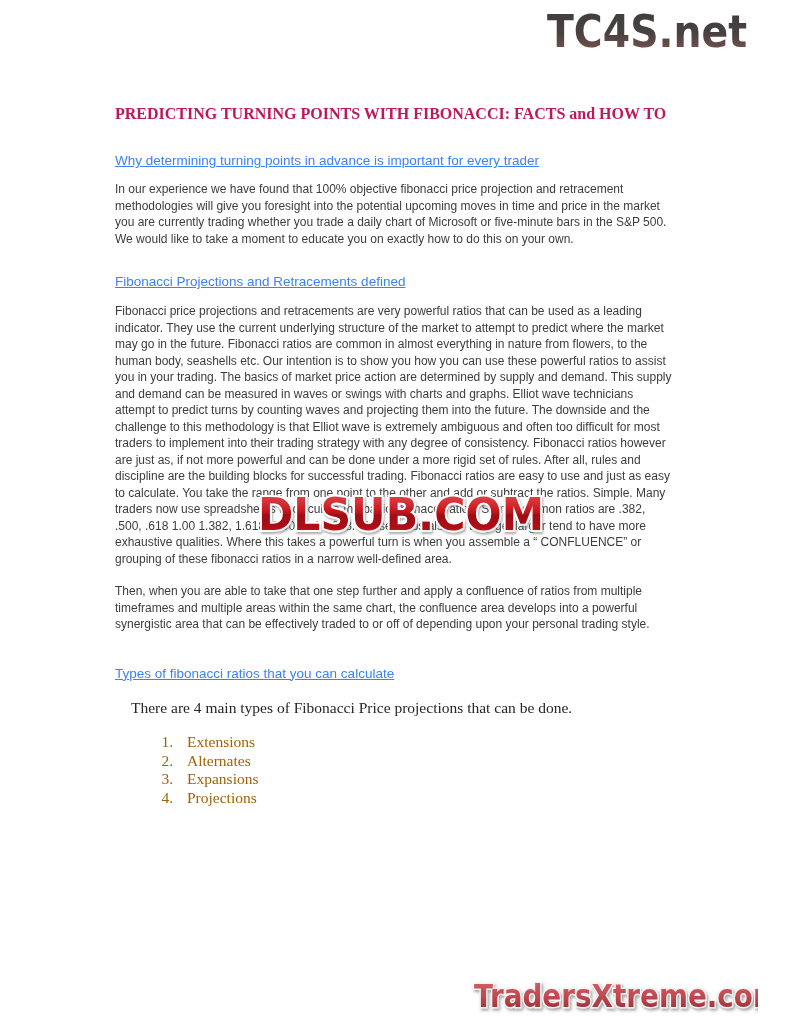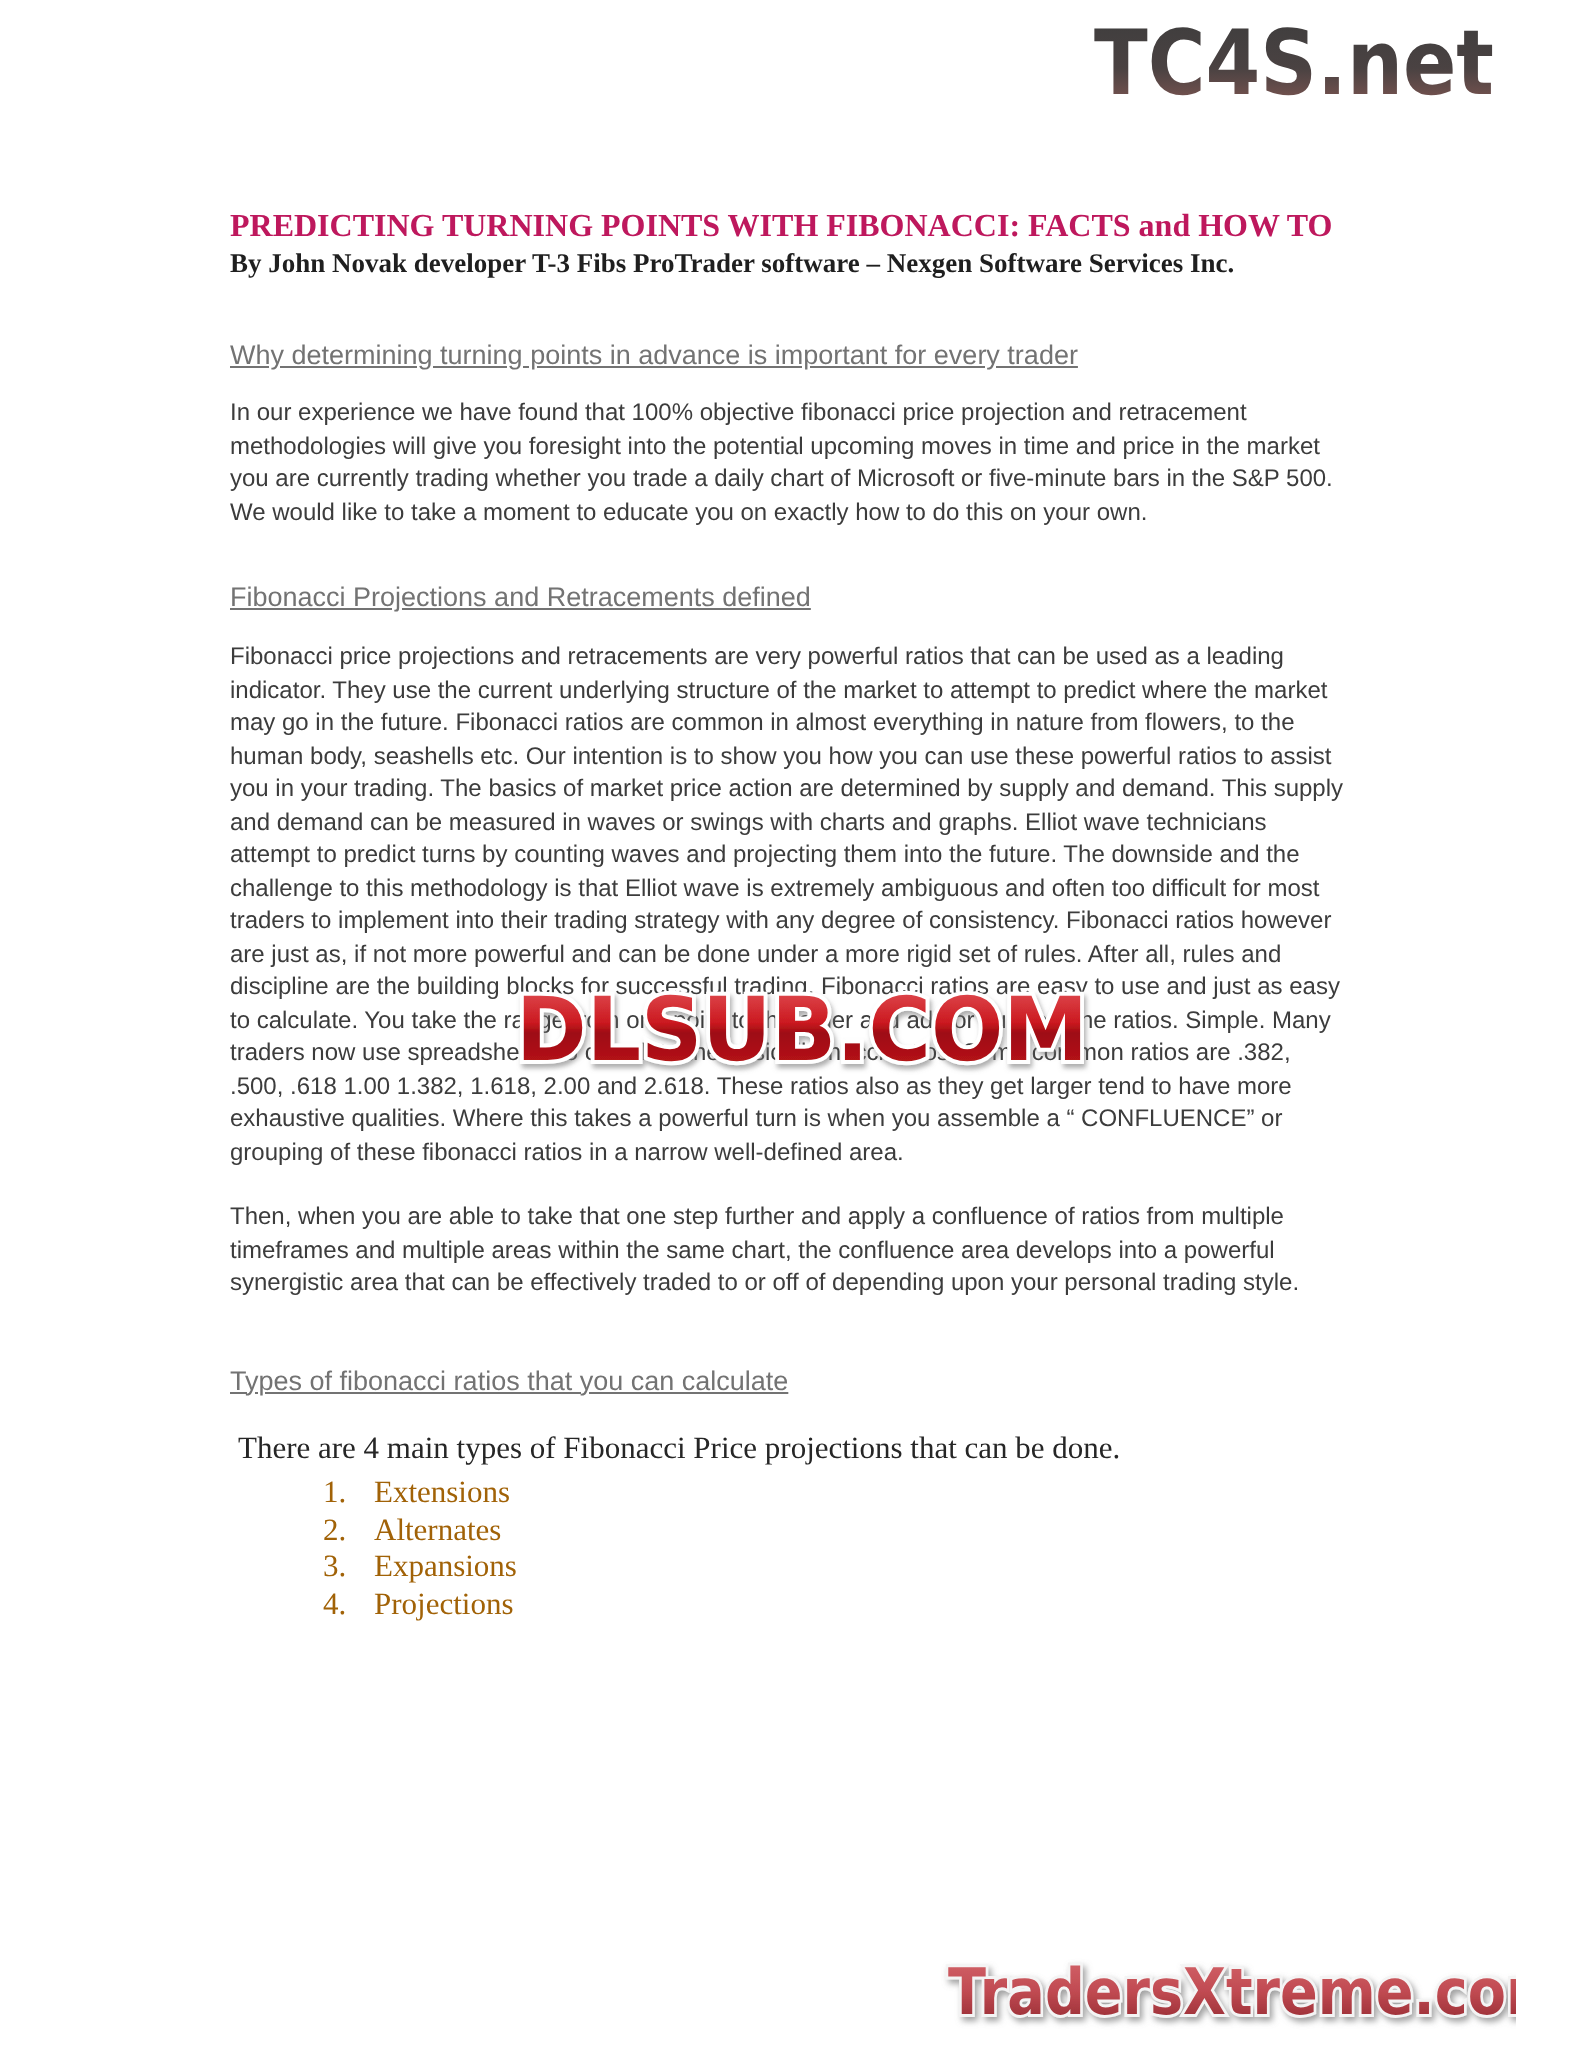--- a/index.html
+++ b/index.html
@@ -40,32 +40,32 @@
     color: #1f1f1f;
   }
   .u-heading {
     margin: 0;
     margin-top: 29px;
     font-family: "Liberation Sans", sans-serif;
     font-size: 13.5px;
     line-height: 17px;
     font-weight: normal;
     text-decoration: underline;
-    color: #737373;
+    color: #3b82f6;
   }
   .sans-para {
     margin: 0;
     margin-top: 12px;
     font-family: "Liberation Sans", sans-serif;
     font-size: 12px;
     line-height: 16.5px;
     color: #3c3c3c;
   }
   .serif-para {
-    margin: 4px;
+    margin: 16px;
     margin-top: 17px;
     font-family: "Liberation Serif", serif;
     font-size: 15.5px;
     line-height: 18.5px;
     color: #262626;
   }
   ol.fib-list {
     margin: 0;
     padding: 0 0 0 62px;
     font-family: "Liberation Serif", serif;
@@ -113,21 +113,20 @@
         <stop offset="1" stop-color="#8a5a55"></stop>
       </linearGradient>
     </defs>
     <text x="105" y="43" text-anchor="middle" font-family="DejaVu Sans, sans-serif" font-weight="bold" font-size="45" fill="url(#tc4sGrad)" textLength="200" lengthAdjust="spacingAndGlyphs">TC4S.net</text>
   </svg>
 
   <div class="content">
 
     <h1 class="doc-title">PREDICTING TURNING POINTS WITH FIBONACCI: FACTS and HOW TO</h1>
 
-    <p class="byline">By John Novak developer T-3 Fibs ProTrader software – Nexgen Software Services Inc.</p>
 
     <h2 class="u-heading">Why determining turning points in advance is important for every trader</h2>
 
     <p class="sans-para">In our experience we have found that 100% objective fibonacci price projection and retracement methodologies will give you foresight into the potential upcoming moves in time and price in the market you are currently trading whether you trade a daily chart of Microsoft or five-minute bars in the S&amp;P 500. We would like to take a moment to educate you on exactly how to do this on your own.</p>
 
     <h2 class="u-heading" style="margin-top:26px">Fibonacci Projections and Retracements defined</h2>
 
     <p class="sans-para" style="margin-top:13px">Fibonacci price projections and retracements are very powerful ratios that can be used as a leading indicator. They use the current underlying structure of the market to attempt to predict where the market may go in the future. Fibonacci ratios are common in almost everything in nature from flowers, to the human body, seashells etc. Our intention is to show you how you can use these powerful ratios to assist you in your trading. The basics of market price action are determined by supply and demand. This supply and demand can be measured in waves or swings with charts and graphs. Elliot wave technicians attempt to predict turns by counting waves and projecting them into the future. The downside and the challenge to this methodology is that Elliot wave is extremely ambiguous and often too difficult for most traders to implement into their trading strategy with any degree of consistency.  Fibonacci ratios however are just as, if not more powerful and can be done under a more rigid set of rules. After all, rules and discipline are the building blocks for successful trading. Fibonacci ratios are easy to use and just as easy to calculate. You take the range from one point to the other and add or subtract the ratios. Simple. Many traders now use spreadsheets to calculate the basic fibonacci ratios. Some common ratios are .382, .500, .618 1.00 1.382, 1.618, 2.00 and 2.618. These ratios also as they get larger tend to have more exhaustive qualities. Where this takes a powerful turn is when you assemble a “ CONFLUENCE” or grouping of these fibonacci ratios in a narrow well-defined area.</p>
 
     <p class="sans-para" style="margin-top:16px">Then, when you are able to take that one step further and apply a confluence of ratios from multiple timeframes and multiple areas within the same chart, the confluence area develops into a powerful synergistic area that can be effectively traded to or off of depending upon your personal trading style.</p>

